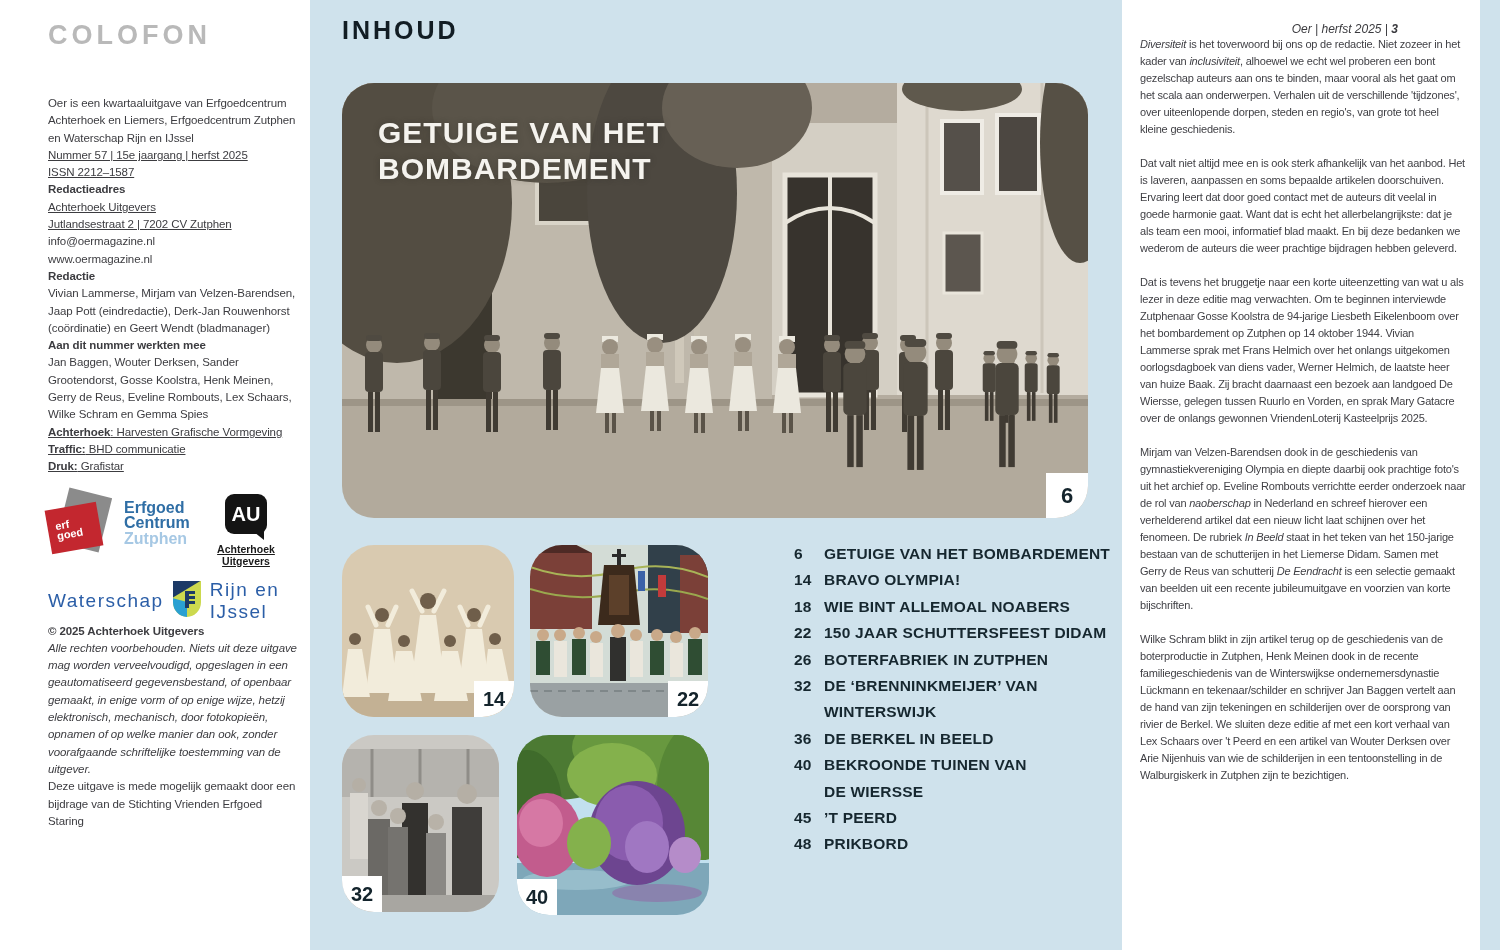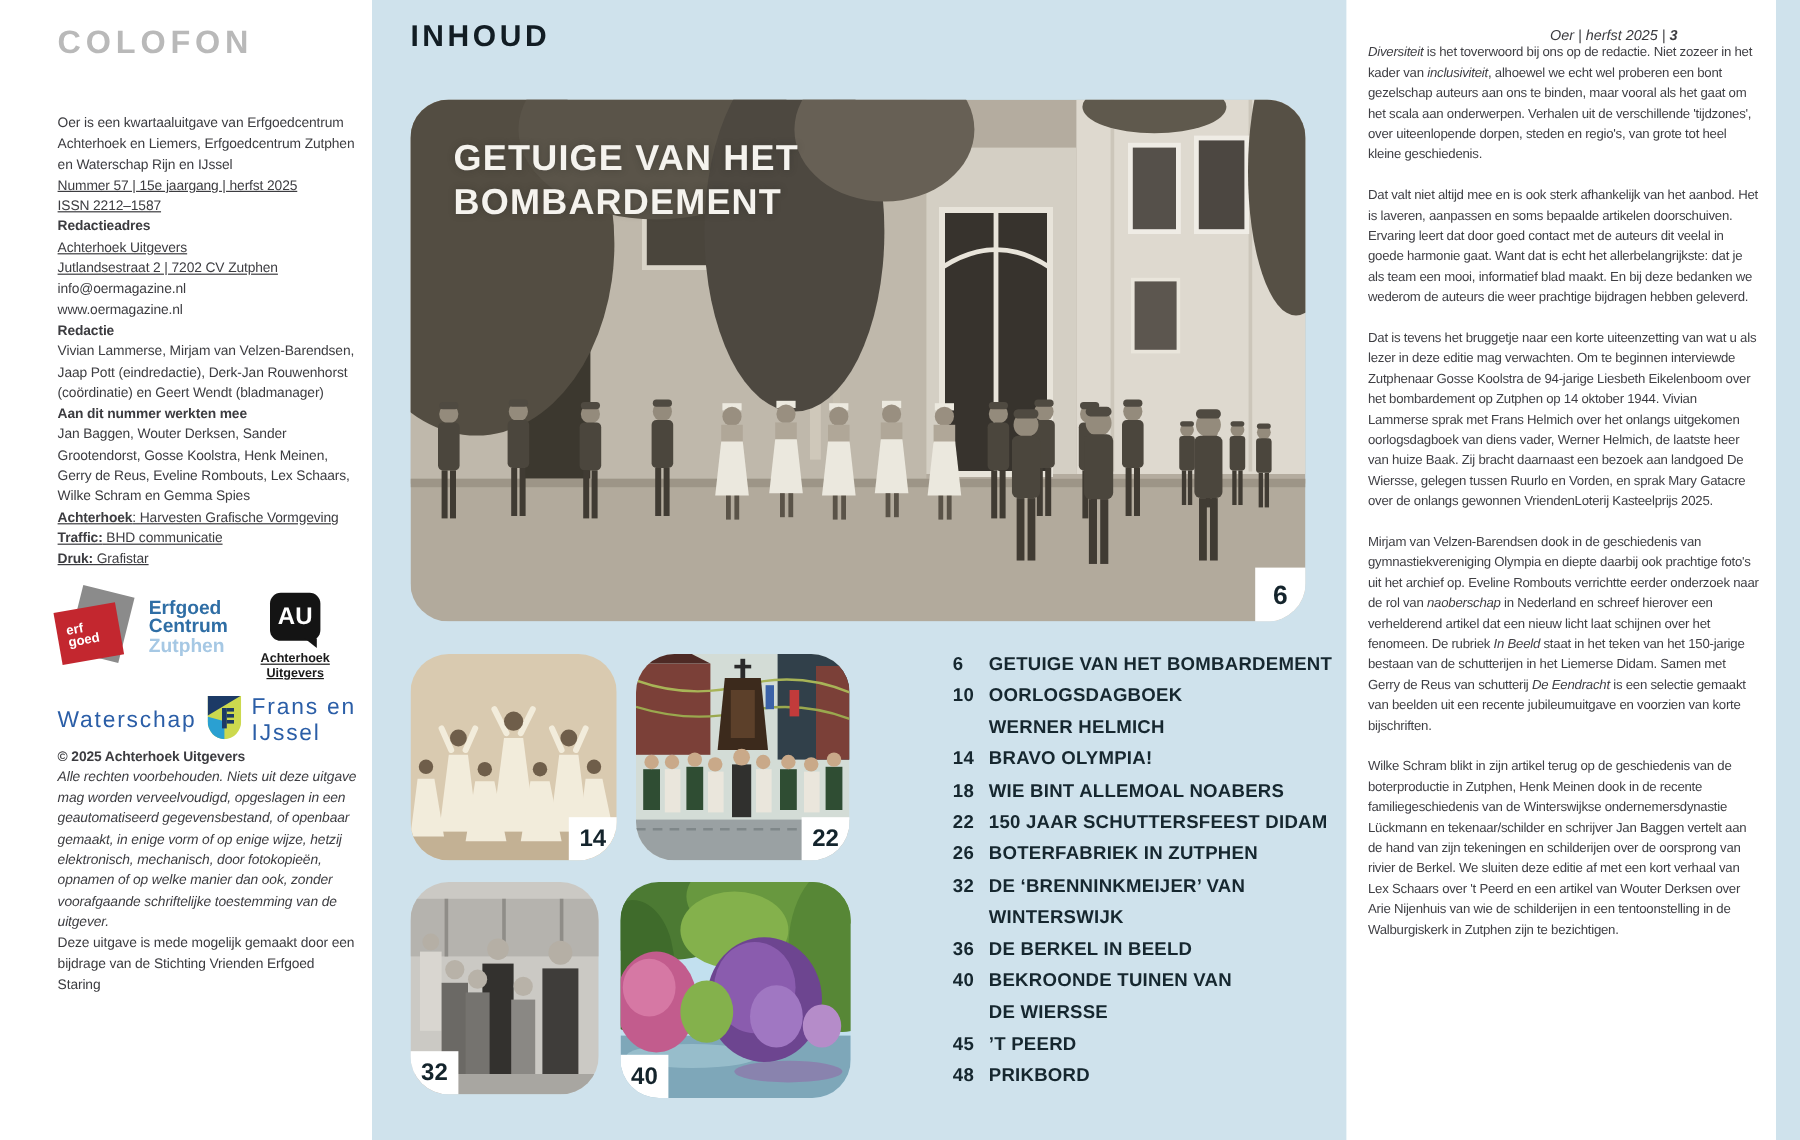--- a/index.html
+++ b/index.html
@@ -135,21 +135,21 @@
               <rect width="30" height="38" fill="#ccd94e"></rect>
               <polygon points="0,0 30,0 0,18" fill="#1c3a66"></polygon>
               <polygon points="0,18 15,22 15,38 0,38" fill="#2aa0d2"></polygon>
               <rect x="13" y="11" width="4" height="17" fill="#1c3a66"></rect>
               <rect x="17" y="11" width="6" height="3" fill="#1c3a66"></rect>
               <rect x="17" y="16" width="6" height="3" fill="#1c3a66"></rect>
               <rect x="17" y="21" width="6" height="3" fill="#1c3a66"></rect>
             </g>
           </svg>
         </span>
-        <span class="ws-word">Frans en IJssel</span>
+        <span class="ws-word">Rijn en IJssel</span>
       </div>
     </div>
 
     <p class="txt copyright">© 2025 Achterhoek Uitgevers</p>
     <p class="txt rights">Alle rechten voorbehouden. Niets uit deze uitgave mag worden verveelvoudigd, opgeslagen in een geautomatiseerd gegevensbestand, of openbaar gemaakt, in enige vorm of op enige wijze, hetzij elektronisch, mechanisch, door fotokopieën, opnamen of op welke manier dan ook, zonder voorafgaande schriftelijke toestemming van de uitgever.</p>
     <p class="txt funding">Deze uitgave is mede mogelijk gemaakt door een bijdrage van de Stichting Vrienden Erfgoed Staring</p>
   </aside>
 
   <main class="col-mid">
     <h2 class="inhoud">INHOUD</h2>
@@ -349,25 +349,20 @@
       </svg>
       <div class="badge badge-bl badge-sm">40</div>
     </figure>
 
     <nav class="toc">
       <div class="toc-row">
           <span class="toc-num">6</span>
           <span class="toc-title">GETUIGE VAN HET BOMBARDEMENT</span>
         </div>
       <div class="toc-row">
-          <span class="toc-num">10</span>
-          <span class="toc-title">OORLOGSDAGBOEK
-WERNER HELMICH</span>
-        </div>
-      <div class="toc-row">
           <span class="toc-num">14</span>
           <span class="toc-title">BRAVO OLYMPIA!</span>
         </div>
       <div class="toc-row">
           <span class="toc-num">18</span>
           <span class="toc-title">WIE BINT ALLEMOAL NOABERS</span>
         </div>
       <div class="toc-row">
           <span class="toc-num">22</span>
           <span class="toc-title">150 JAAR SCHUTTERSFEEST DIDAM</span>

